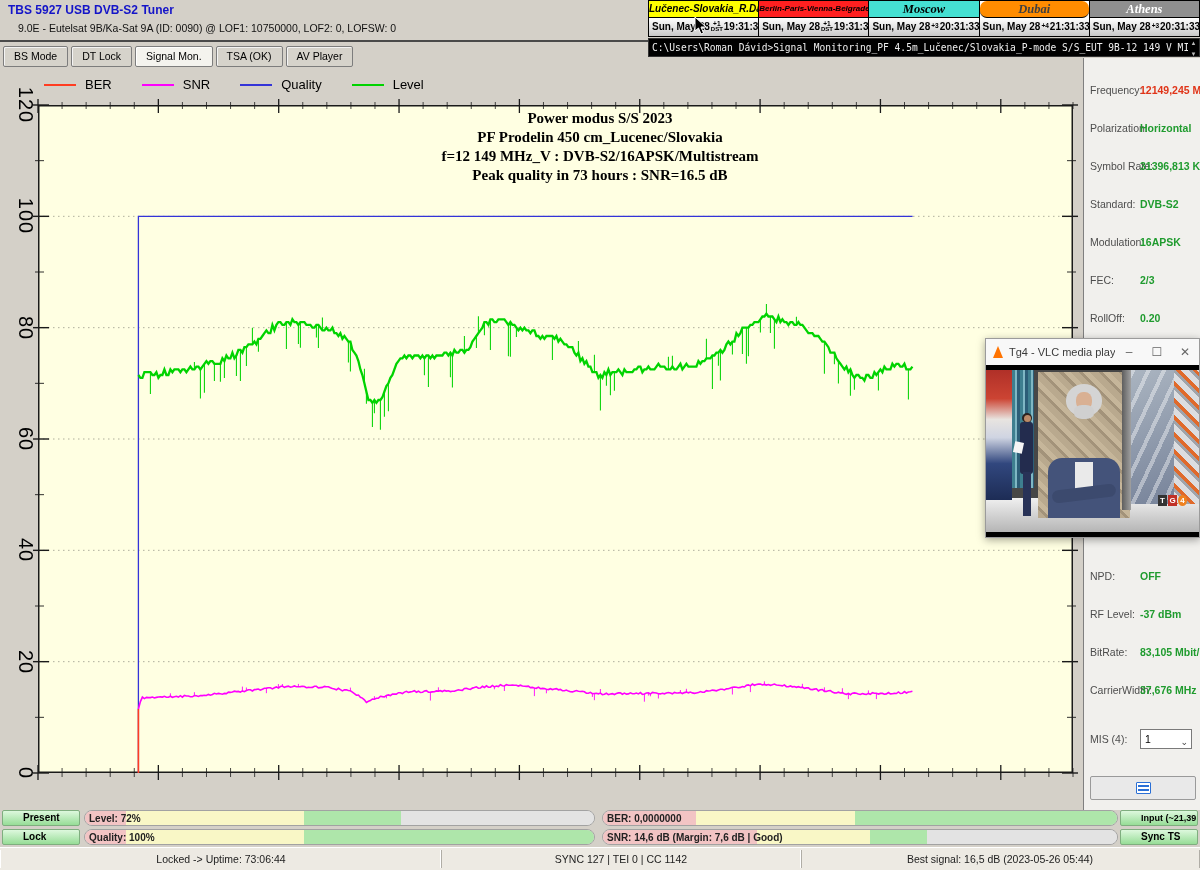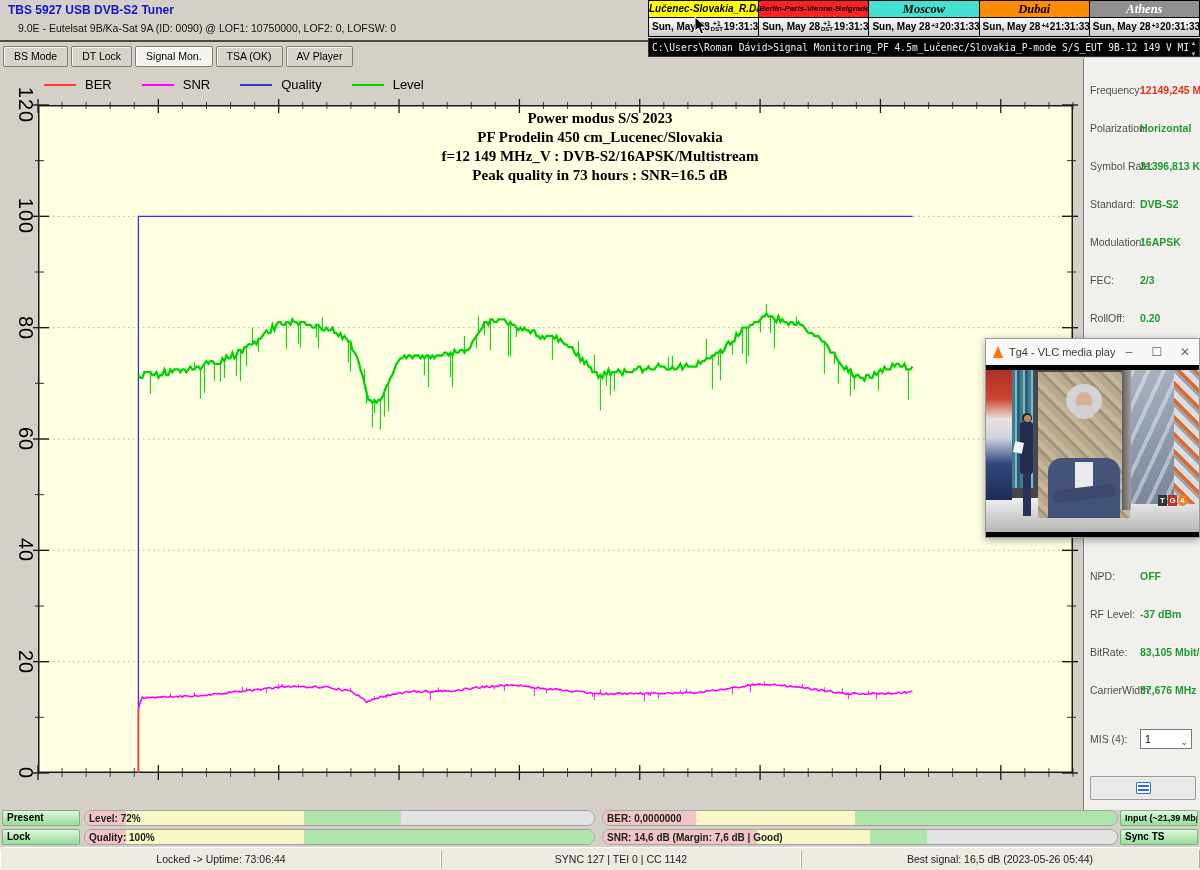--- a/index.html
+++ b/index.html
@@ -99,21 +99,21 @@
   .anchor-legs{position:absolute;left:37px;top:102px;width:8px;height:44px;background:#283257;}
   .tg4{position:absolute;right:12px;bottom:26px;display:flex;gap:1px;}
   .tg4 span{width:9px;height:11px;line-height:11px;text-align:center;font-size:8px;font-weight:bold;color:#fff;}
   .tg4 .t{background:#333;}
   .tg4 .g{background:#c03026;}
   .tg4 .f{background:#ef8220;border-radius:50%;}
   
   .stat-row{position:absolute;left:0;width:1200px;height:17px;}
   .stat-box{position:absolute;top:0;height:16px;background:linear-gradient(#ddf8dd,#97dd97);
             border:1px solid #7fae7f;border-radius:2px;box-sizing:border-box;font-size:10px;font-weight:bold;
-            line-height:14px;padding-left:4px;white-space:nowrap;overflow:hidden;}
+            line-height:14px;padding-left:20px;white-space:nowrap;overflow:hidden;}
   .bar{position:absolute;top:0;height:16px;border:1px solid #a2a2a2;border-radius:8px;box-sizing:border-box;
        background:#e3e3e3;overflow:hidden;}
   .bar .seg{position:absolute;top:0;height:100%;}
   .bar .bar-label{position:absolute;left:4px;top:0;line-height:15px;font-size:10px;font-weight:bold;color:#222;z-index:2;white-space:nowrap;}
   
   .statusbar{position:absolute;left:0;top:847px;width:1200px;height:23px;background:#edeae3;border-top:1px solid #fff;}
   .sb-cell{position:absolute;top:2px;height:18px;line-height:18px;text-align:center;font-size:10.5px;color:#222;
            border-left:1px solid #fff;border-right:1px solid #b0ada6;overflow:hidden;white-space:nowrap;}
   
   .cursor{position:absolute;z-index:20;}
@@ -164,21 +164,21 @@
       <div class="clock-time-row">
         <span>Sun, May 28</span>
         <span class="c-tz">
             <b>+3</b>
             <i></i>
           </span>
         <span>20:31:33</span>
       </div>
     </div>
     <div class="clock-col">
-      <div class="clock-city" style="background: rgb(255, 140, 0); color: #000000;">Dubai</div>
+      <div class="clock-city" style="background: rgb(255, 140, 0); color: #404040; border-radius: 7px;">Dubai</div>
       <div class="clock-time-row">
         <span>Sun, May 28</span>
         <span class="c-tz">
             <b>+4</b>
             <i></i>
           </span>
         <span>21:31:33</span>
       </div>
     </div>
     <div class="clock-col">

